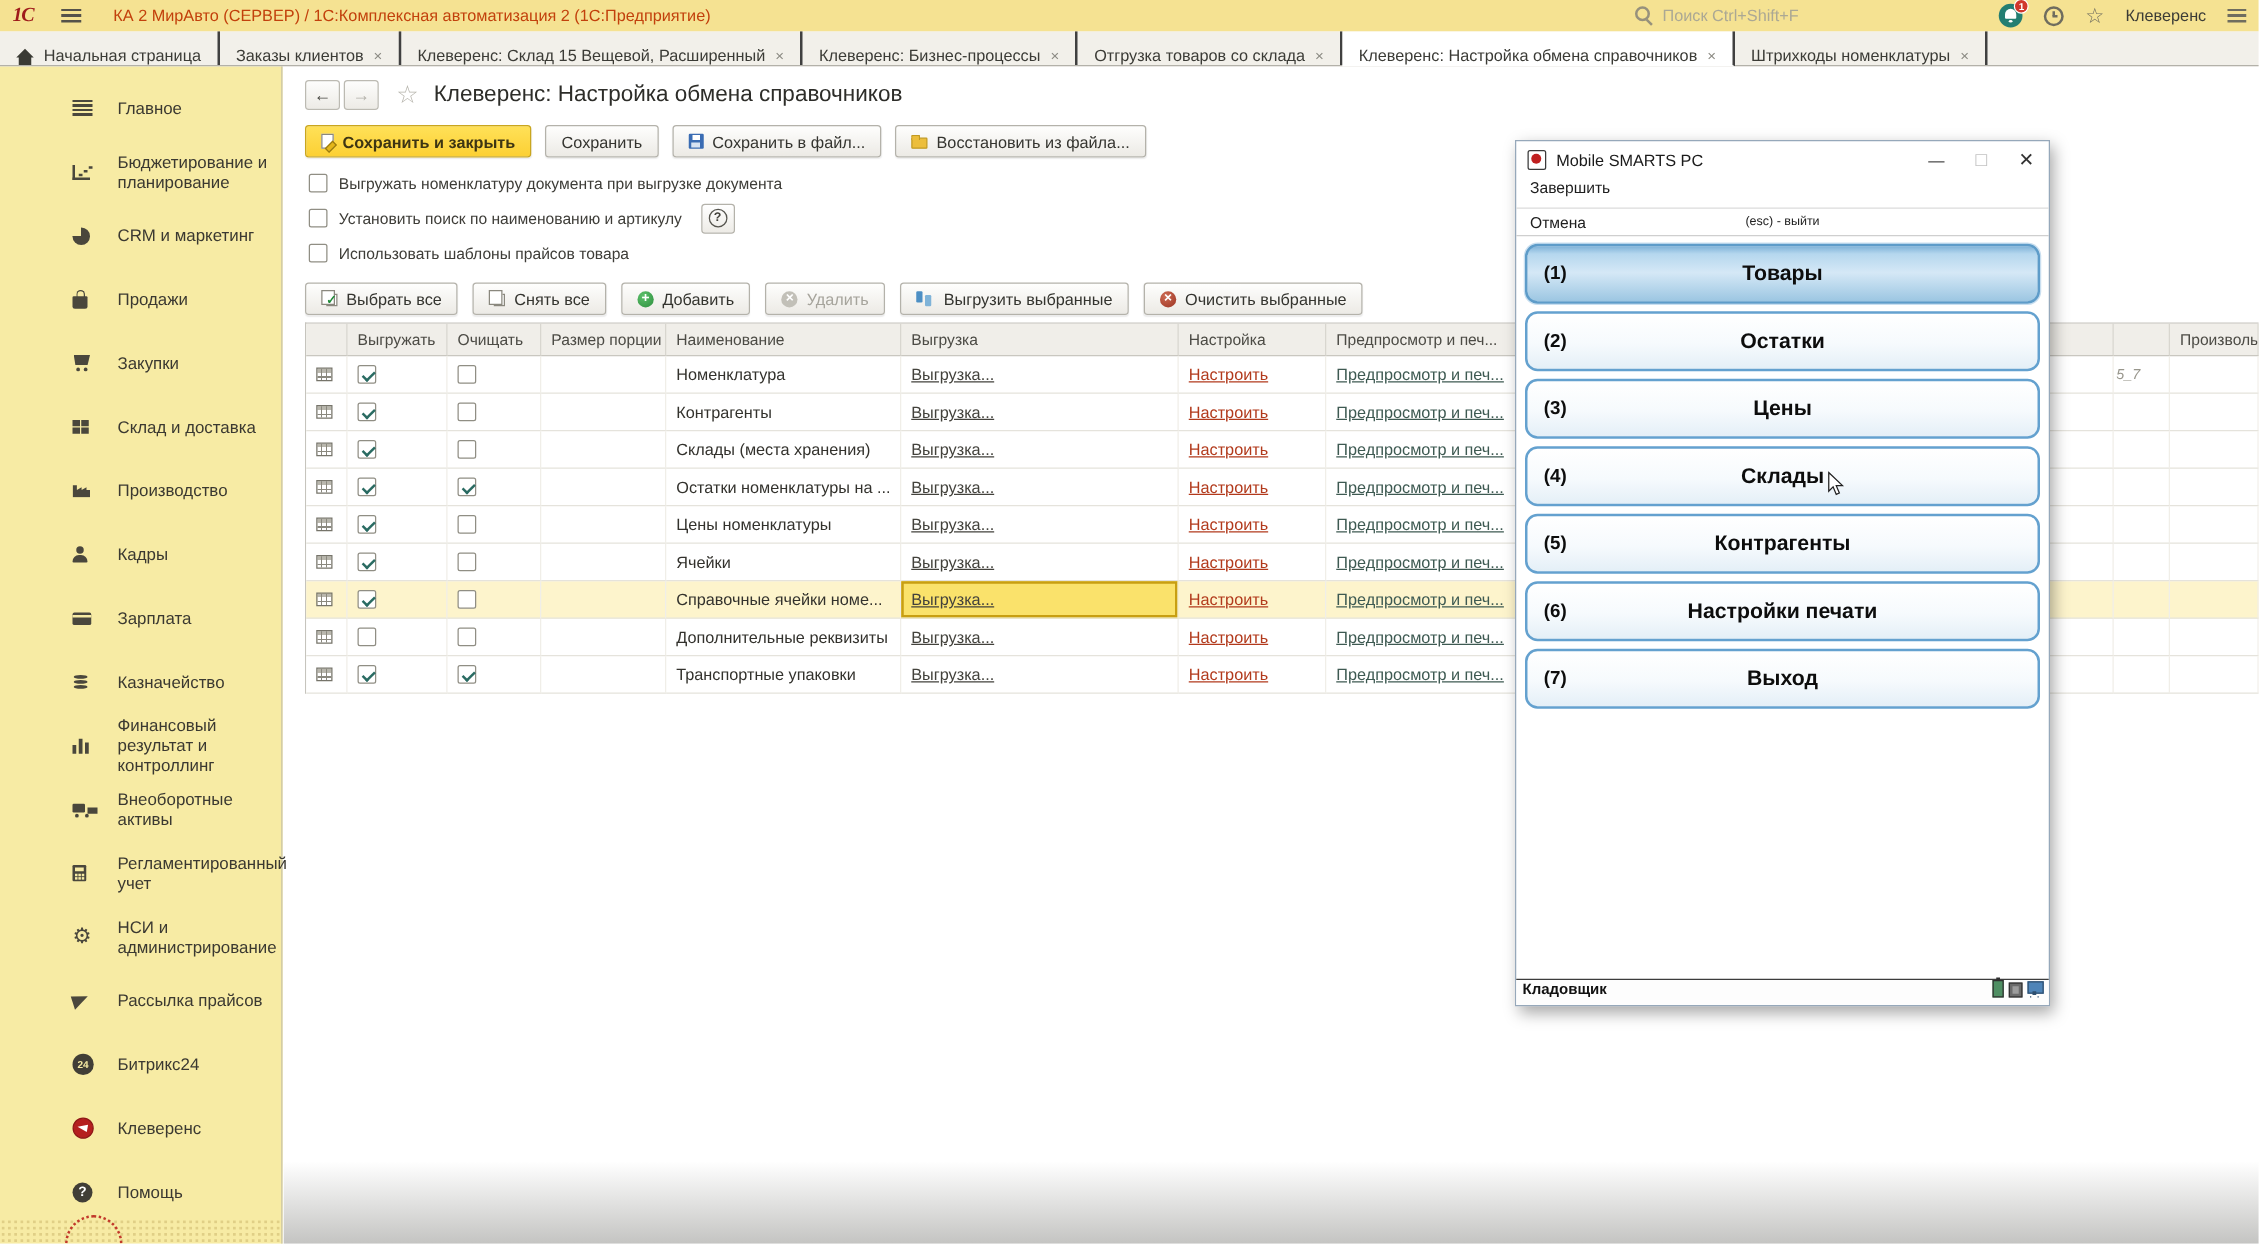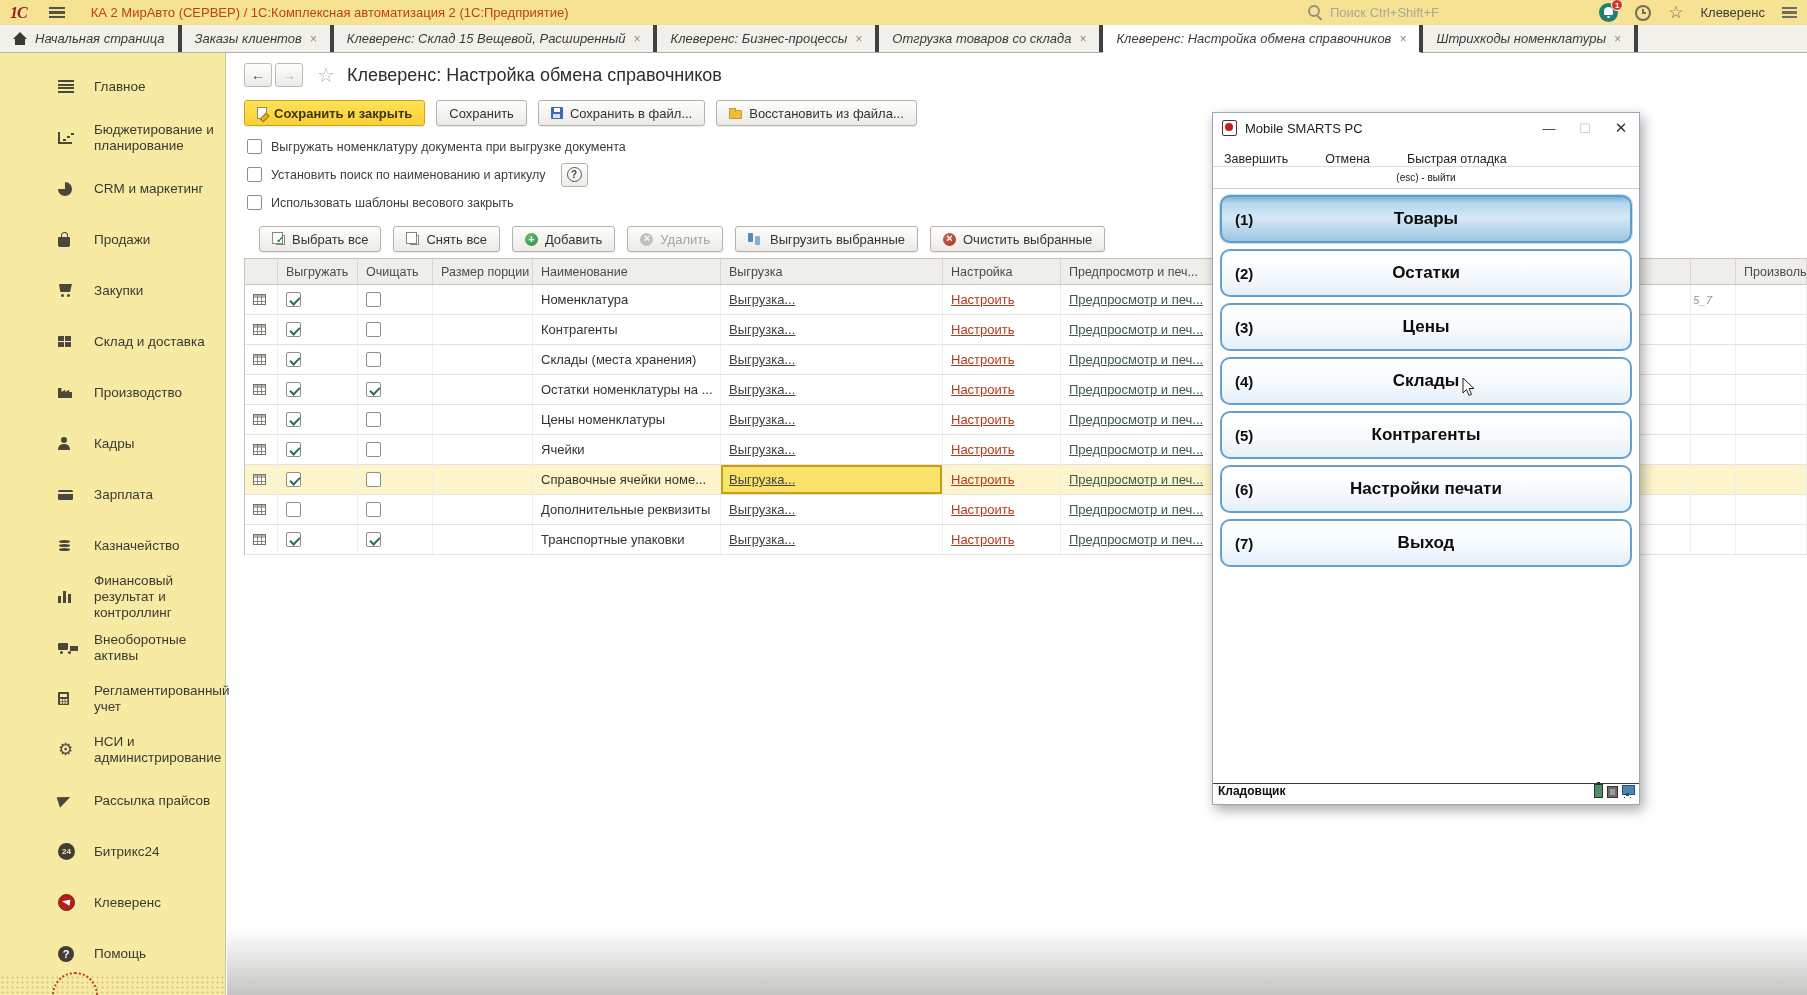--- a/index.html
+++ b/index.html
@@ -23,21 +23,21 @@
   .badge { position:absolute; top:-4px; right:-5px; min-width:12px; height:12px; border-radius:6px; background:#d1372c; border:1px solid #fff; color:#fff; font-size:8px; font-weight:bold; display:flex; align-items:center; justify-content:center; padding:0 2px; }
   .i-clock { width:16px; height:16px; border:2px solid #6f6d5f; border-radius:50%; position:relative; }
   .i-clock::before { content:""; position:absolute; left:5px; top:2px; width:1.5px; height:4.5px; background:#6f6d5f; }
   .i-clock::after { content:""; position:absolute; left:5px; top:5.5px; width:4px; height:1.5px; background:#6f6d5f; }
   .glyph-star { font-size:17px; color:#6f6d5f; line-height:1; }
   .tb-user { font-size:13px; color:#3c3c36; }
   .i-menu2 { width:15px; height:11px; background:repeating-linear-gradient(#6f6d5f 0 2px, transparent 2px 4.5px); }
 
   
   .tabbar { position:absolute; left:0; top:25px; width:1807px; height:28px; background:#f2f0ea; border-bottom:1px solid #b3b1a9; display:flex; font-size:13px; color:#3b3b36; z-index:29; }
-  .tab { display:flex; align-items:center; gap:8px; padding:0 13px; border-right:4px solid #404040; cursor:pointer; white-space:nowrap;font-style:italic; }
+  .tab { display:flex; align-items:flex-end; gap:8px; padding:0 13px; border-right:2px solid #404040; cursor:pointer; white-space:nowrap; }
   .tab.active { background:#fff; margin-bottom:-1px; border-bottom:1px solid #fff; }
   .tab-close { color:#8b8a83; font-size:12px; }
   .i-home { position:relative; width:14px; height:13px; }
   .i-home::before { content:""; position:absolute; left:2px; bottom:0; width:10px; height:7px; background:#3a3a34; }
   .i-home::after { content:""; position:absolute; left:0; top:0; width:0; height:0; border-left:7px solid transparent; border-right:7px solid transparent; border-bottom:7px solid #3a3a34; }
 
   
   .sidebar { position:absolute; left:0; top:53px; bottom:0; width:226px; background:#f7eba4; border-right:1px solid #c9c4a4; padding-top:8px; z-index:10; }
   .sb-item { display:flex; align-items:center; min-height:51px; cursor:pointer; }
   .si-slot { width:36px; margin-left:58px; flex:0 0 36px; display:flex; align-items:center; }
@@ -118,21 +118,21 @@
 
   .opts { position:absolute; left:20px; top:85px;text-align:center; }
   .opt { display:flex; align-items:center; gap:9px; margin-bottom:11px; height:17px; }
   .opt-label { font-size:12.5px; color:#3e3d38; }
   .cb { width:15px; height:15px; background:#fff; border:1px solid #908e84; border-radius:2px; position:relative; display:inline-block; flex:0 0 15px; cursor:pointer; }
   .cb.checked::after { content:""; position:absolute; left:2.5px; top:3.5px; width:8px; height:4px; border-left:2px solid #2a6b62; border-bottom:2px solid #2a6b62; transform:rotate(-45deg); }
   .help-btn { width:27px; height:24px; border:1px solid #b4b2aa; border-radius:3px; background:linear-gradient(#fff,#edebe6); display:inline-flex; align-items:center; justify-content:center; margin-left:6px; cursor:pointer; }
   .i-qmark { width:15px; height:15px; border-radius:50%; border:1.5px solid #55544e; position:relative; }
   .i-qmark::before { content:"?"; position:absolute; top:50%; left:50%; transform:translate(-50%,-54%); font-size:10px; font-weight:bold; color:#44433d; }
 
-  .actions { position:absolute; left:17px; top:173px; display:flex; gap:12px;margin-left:15px; }
+  .actions { position:absolute; left:17px; top:173px; display:flex; gap:12px; }
 
   
   .table { position:absolute; left:17px; top:205px; right:0; border-top:1px solid #c6c4bd; border-left:1px solid #c6c4bd; font-size:13px; }
   .thead, .trow { display:flex; }
   .thead { height:26px; background:#f0eee9; color:#4c4b45; font-size:12.5px; }
   .thead .c { border-right:1px solid #d8d6cf; border-bottom:1px solid #c9c7c0; display:flex; align-items:center; padding-left:8px; overflow:hidden; white-space:nowrap; }
   .trow { height:30px; background:#fff; }
   .trow .c { border-right:1px solid #f0eee8; border-bottom:1px solid #e5e3dc; display:flex; align-items:center; padding-left:8px; overflow:hidden; white-space:nowrap; }
   .c0 { flex:0 0 33px; } .c1 { flex:0 0 80px; } .c2 { flex:0 0 75px; } .c3 { flex:0 0 100px; }
   .c4 { flex:0 0 188px; } .c5 { flex:0 0 222px; } .c6 { flex:0 0 118px; } .c7 { flex:0 0 253px; }
@@ -155,21 +155,21 @@
 
   
   .dialog { position:absolute; left:1212px; top:112px; width:428px; height:693px; background:#fff; border:1px solid #96a8ba; box-shadow:3px 5px 12px rgba(0,0,0,.35); z-index:40; }
   .dlg-title { height:30px; display:flex; align-items:center; padding-left:9px; font-size:13px; color:#1b1b1b; }
   .i-msapp { width:15px; height:16px; border:1.5px solid #3a3a3a; border-radius:2px; background:#fff; margin-right:8px; position:relative; flex:0 0 15px; }
   .i-msapp::before { content:""; position:absolute; top:2px; left:1.5px; width:8px; height:8px; border-radius:50%; background:#c02020; }
   .dlg-controls { margin-left:auto; display:flex; height:30px; }
   .dlg-ctl { width:36px; height:30px; display:flex; align-items:center; justify-content:center; font-size:13px; color:#333; cursor:pointer; }
   .dlg-ctl.max { color:#c3c3c3; }
   .dlg-ctl.close { font-size:15px; }
-  .dlg-menu { display:flex; gap:37px; padding:0 11px; height:24px; align-items:flex-end; font-size:12.5px; color:#1e1e1e; border-bottom:1px solid #dcdcdc; }
+  .dlg-menu { display:flex; gap:14px; padding:0 11px; height:24px; align-items:flex-start; font-size:12.5px; color:#1e1e1e; border-bottom:1px solid #dcdcdc;flex-direction:column; }
   .dlg-menu span { cursor:pointer; }
   .dlg-hint { height:22px; display:flex; align-items:center; justify-content:center; font-size:10px; color:#222; border-bottom:1px solid #cfcfcf; }
   .dlg-buttons { padding:6px 7px 0 7px; }
   .mbtn { position:relative; height:48px; margin-bottom:6px; border:2px solid #64a1cf; border-radius:10px; background:linear-gradient(#ffffff, #f6fafd 55%, #e4eff7); display:flex; align-items:center; justify-content:center; font-size:17px; font-weight:bold; color:#0d0d0d; cursor:pointer; }
   .mbtn .num { position:absolute; left:13px; top:50%; transform:translateY(-50%); font-size:15px; }
   .mbtn.selected { background:linear-gradient(#7fb2d8 0%, #b5d7ee 14%, #d5e8f6 48%, #9cc6e2 100%); border-color:#5e9cc9; box-shadow:0 0 0 1px #c9dff0; }
   .dlg-status { position:absolute; left:0; right:0; bottom:0; height:21px; border-top:1px solid #3c3c3c; display:flex; align-items:flex-start; padding:0 5px; font-size:12px; font-weight:bold; color:#111; background:#fdfdfd; }
   .status-icons { margin-left:auto; display:flex; gap:4px; align-items:flex-end; }
   .i-batt { width:9px; height:14px; border:1px solid #2f2f2f; background:#4f8f63; position:relative; }
   .i-batt::before { content:""; position:absolute; top:-3px; left:2px; width:3px; height:2px; background:#2f2f2f; }
@@ -379,21 +379,21 @@
     </div>
     <div class="opt">
       <span class="cb"></span>
       <span class="opt-label">Установить поиск по наименованию и артикулу</span>
       <span class="help-btn">
           <span class="i-qmark"></span>
         </span>
     </div>
     <div class="opt">
       <span class="cb"></span>
-      <span class="opt-label">Использовать шаблоны весового закрыть</span>
+      <span class="opt-label">Использовать шаблоны прайсов товара</span>
     </div>
   </div>
 
   <div class="actions">
     <div class="btn">
         <span class="bi bi-pages checked"></span>
         <span>Выбрать все</span>
       </div>
     <div class="btn">
         <span class="bi bi-pages"></span>

